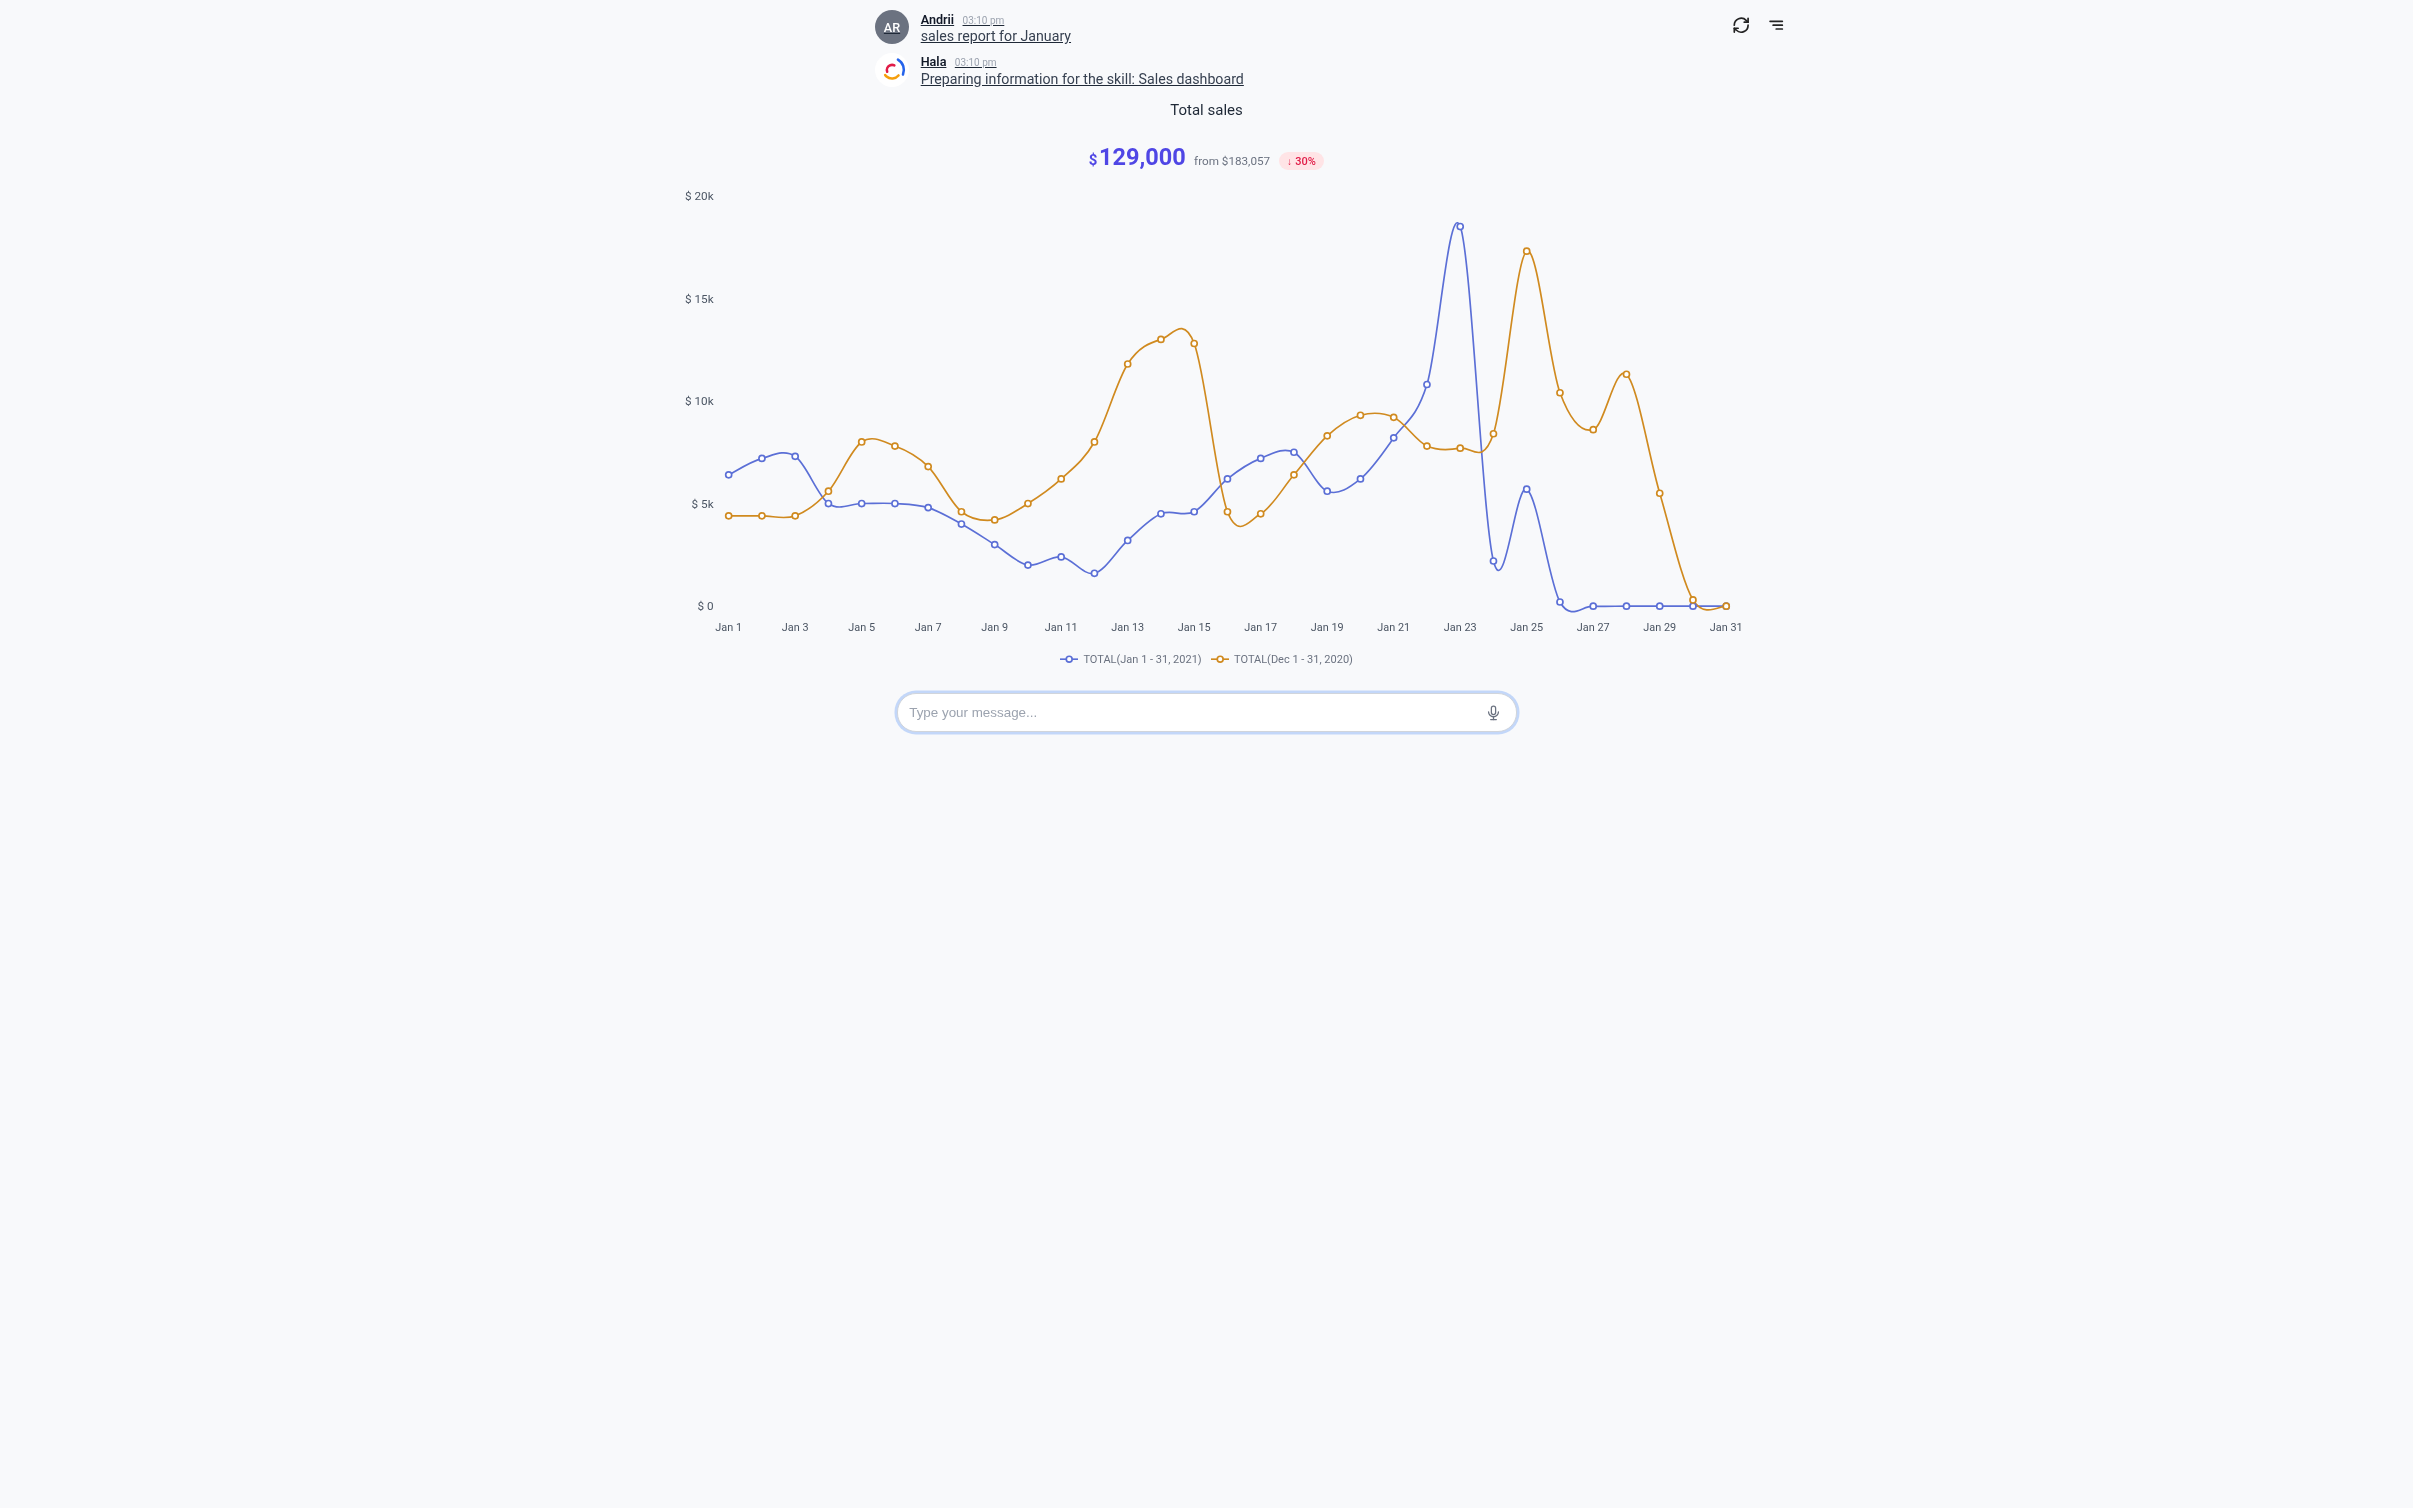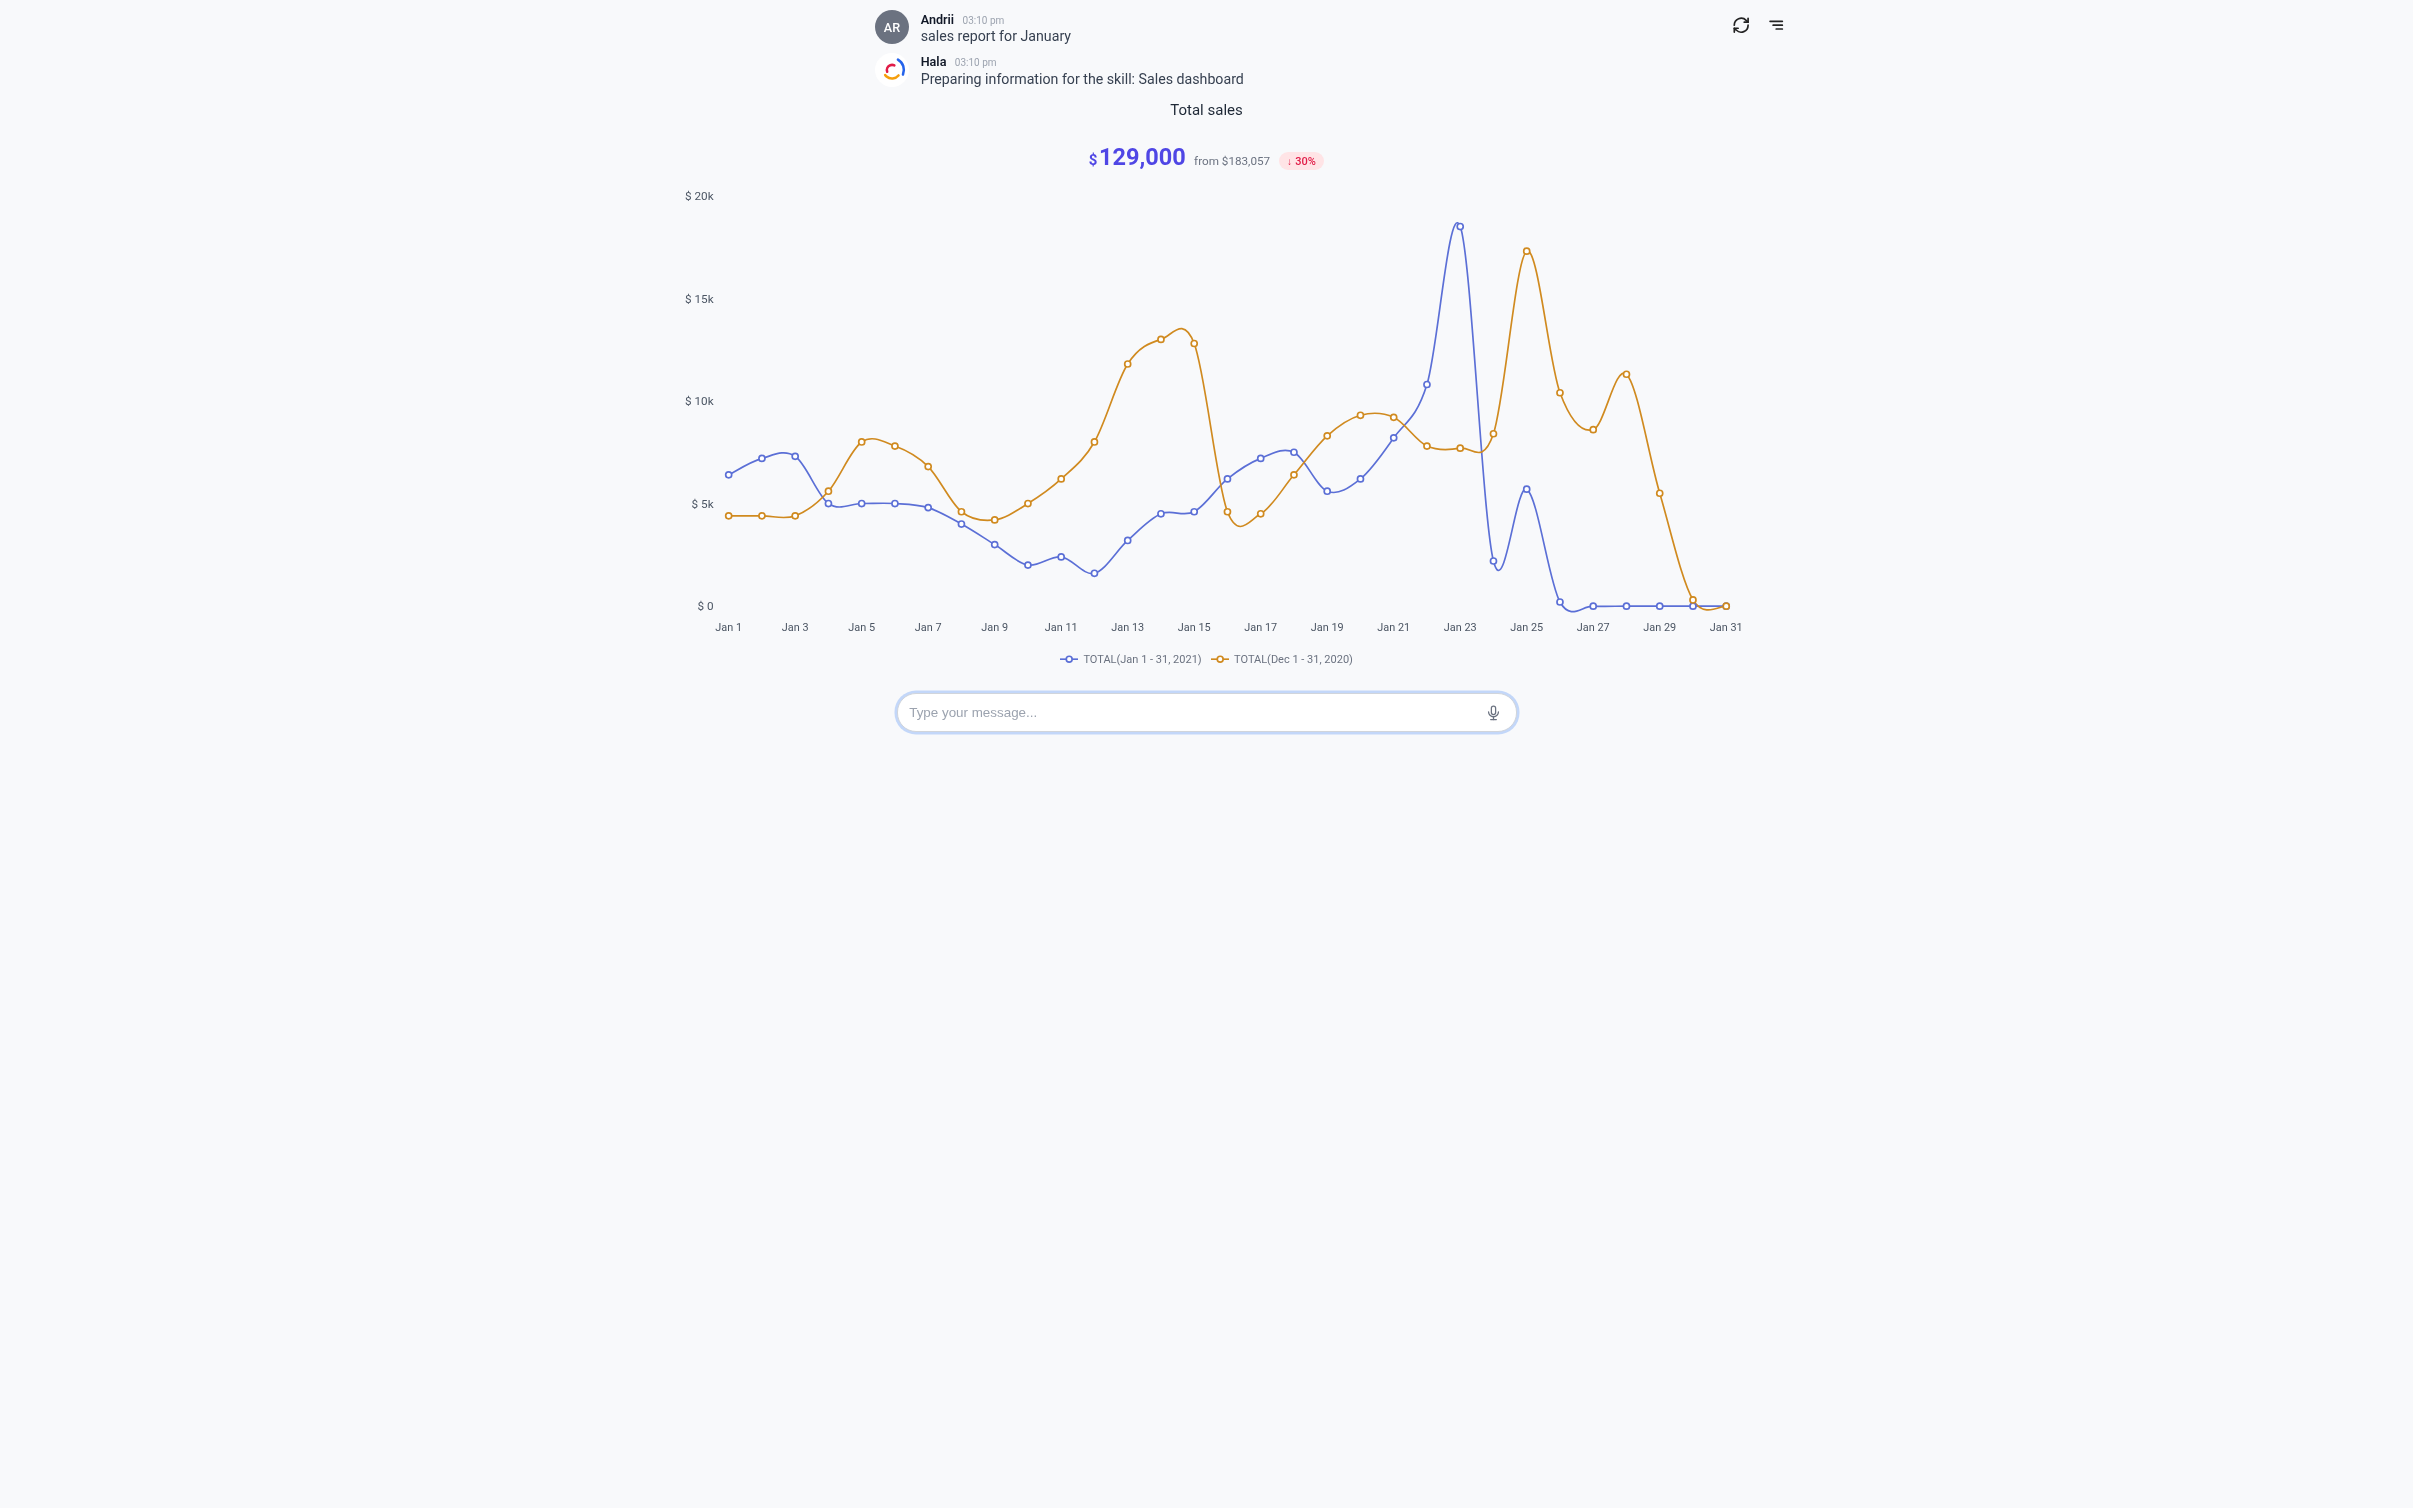--- a/index.html
+++ b/index.html
@@ -28,20 +28,21 @@
     width: 20px; height: 20px;
     color: #232323;
     cursor: pointer;
     display: flex; align-items: center; justify-content: center;
   }
   .conversation {
     position: absolute;
     top: 10px;
     left: 272px;
     right: 75px;
+    text-decoration: underline;
   }
   .msg {
     display: flex;
     gap: 11.7px;
     margin-bottom: 8.4px;
   }
   .avatar {
     width: 34px; height: 34px;
     border-radius: 50%;
     display: flex; align-items: center; justify-content: center;

